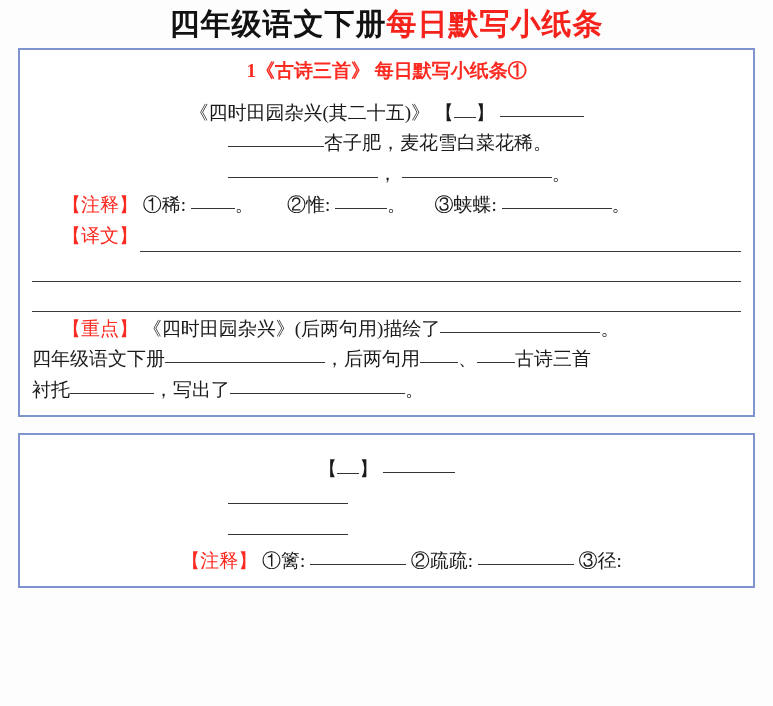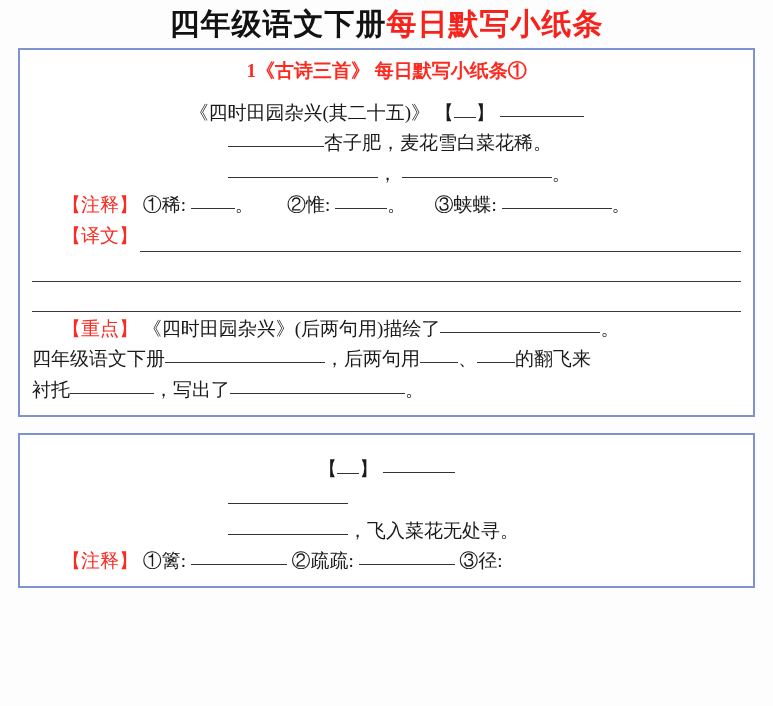--- a/index.html
+++ b/index.html
@@ -162,21 +162,21 @@
     </div>
     <div class="rule-line"></div>
     <div class="rule-line"></div>
 
     <div class="line" style="padding-left:30px; padding-top:2px;">
       <span class="red-tag">【重点】</span>
       <span>《四时田园杂兴》(后两句用)描绘了</span><span class="blank w160"></span><span>。</span>
     </div>
 
     <div class="line">
-      <span>四年级语文下册</span><span class="blank w160"></span><span>，后两句用</span><span class="blank w38"></span><span>、</span><span class="blank w38"></span><span>的翻飞来</span>
+      <span>四年级语文下册</span><span class="blank w160"></span><span>，后两句用</span><span class="blank w38"></span><span>、</span><span class="blank w38"></span><span>古诗三首</span>
     </div>
 
     <div class="line">
       <span>衬托</span><span class="blank w84"></span><span>，写出了</span><span class="blank w175"></span><span>。</span>
     </div>
 
   </div>
 
   <div class="poem-box">
 
@@ -185,24 +185,24 @@
     <div class="line center">
       <span>【</span><span class="bracket-blank"></span><span>】</span>
       <span class="blank w72"></span>
     </div>
 
     <div class="line indent-2">
       <span class="blank w120"></span>
     </div>
 
     <div class="line indent-2">
-      <span class="blank w120"></span><span>，飞入菜花无处寻。</span>
-    </div>
-
-    <div class="line" style="padding-left:30px;">
+      <span class="blank w120"></span>
+    </div>
+
+    <div class="line" style="padding-left:30px;text-align:center;">
       <span class="red-tag">【注释】</span>
       <span>①</span><span>篱:</span>
       <span class="blank w96"></span>
       <span>②</span><span>疏疏:</span>
       <span class="blank w96"></span>
       <span>③</span><span>径:</span>
     </div>
 
   </div>
 

